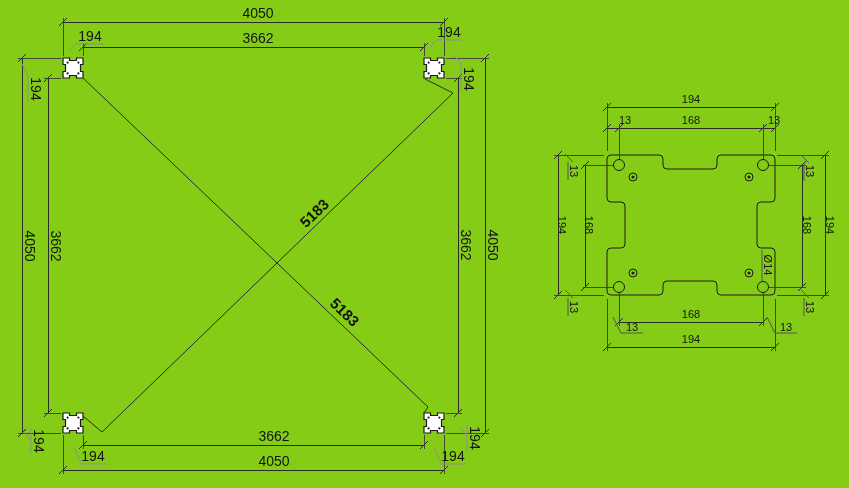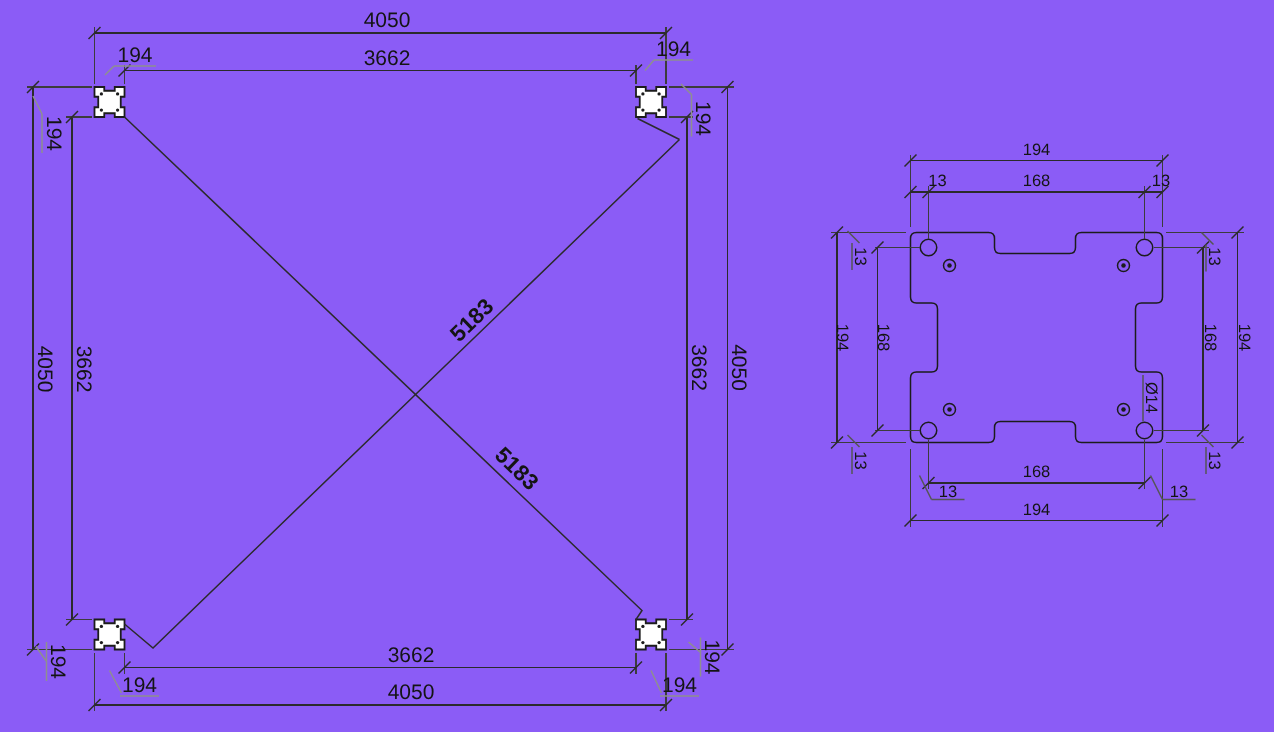--- a/index.html
+++ b/index.html
@@ -1,16 +1,16 @@
 <!DOCTYPE html>
 <html><head>
 <meta charset="utf-8">
 <style>
   html,body{margin:0;padding:0;background:#ffffff;}
-  .canvas{position:relative;width:849px;height:488px;background:#8b5cf6;overflow:hidden;
+  .canvas{position:relative;width:849px;height:488px;background:#84cc16;overflow:hidden;
           font-family:"Liberation Sans", sans-serif;}
   svg text{fill:#141414;font-family:"Liberation Sans", sans-serif;}
   .t14{font-size:14px;}
   .t11{font-size:11px;}
   .t15{font-size:15px;font-weight:600;}
   .ln  {stroke:#2b2b2b;stroke-width:1;fill:none;}
   .axis{stroke:#2b2b2b;stroke-width:1;fill:none;shape-rendering:crispEdges;}
   .ext {stroke:#3c3c3c;stroke-width:0.9;fill:none;shape-rendering:crispEdges;}
   .tick{stroke:#2b2b2b;stroke-width:1;fill:none;}
   .lead{stroke:#8f8f8f;stroke-width:1;fill:none;}

